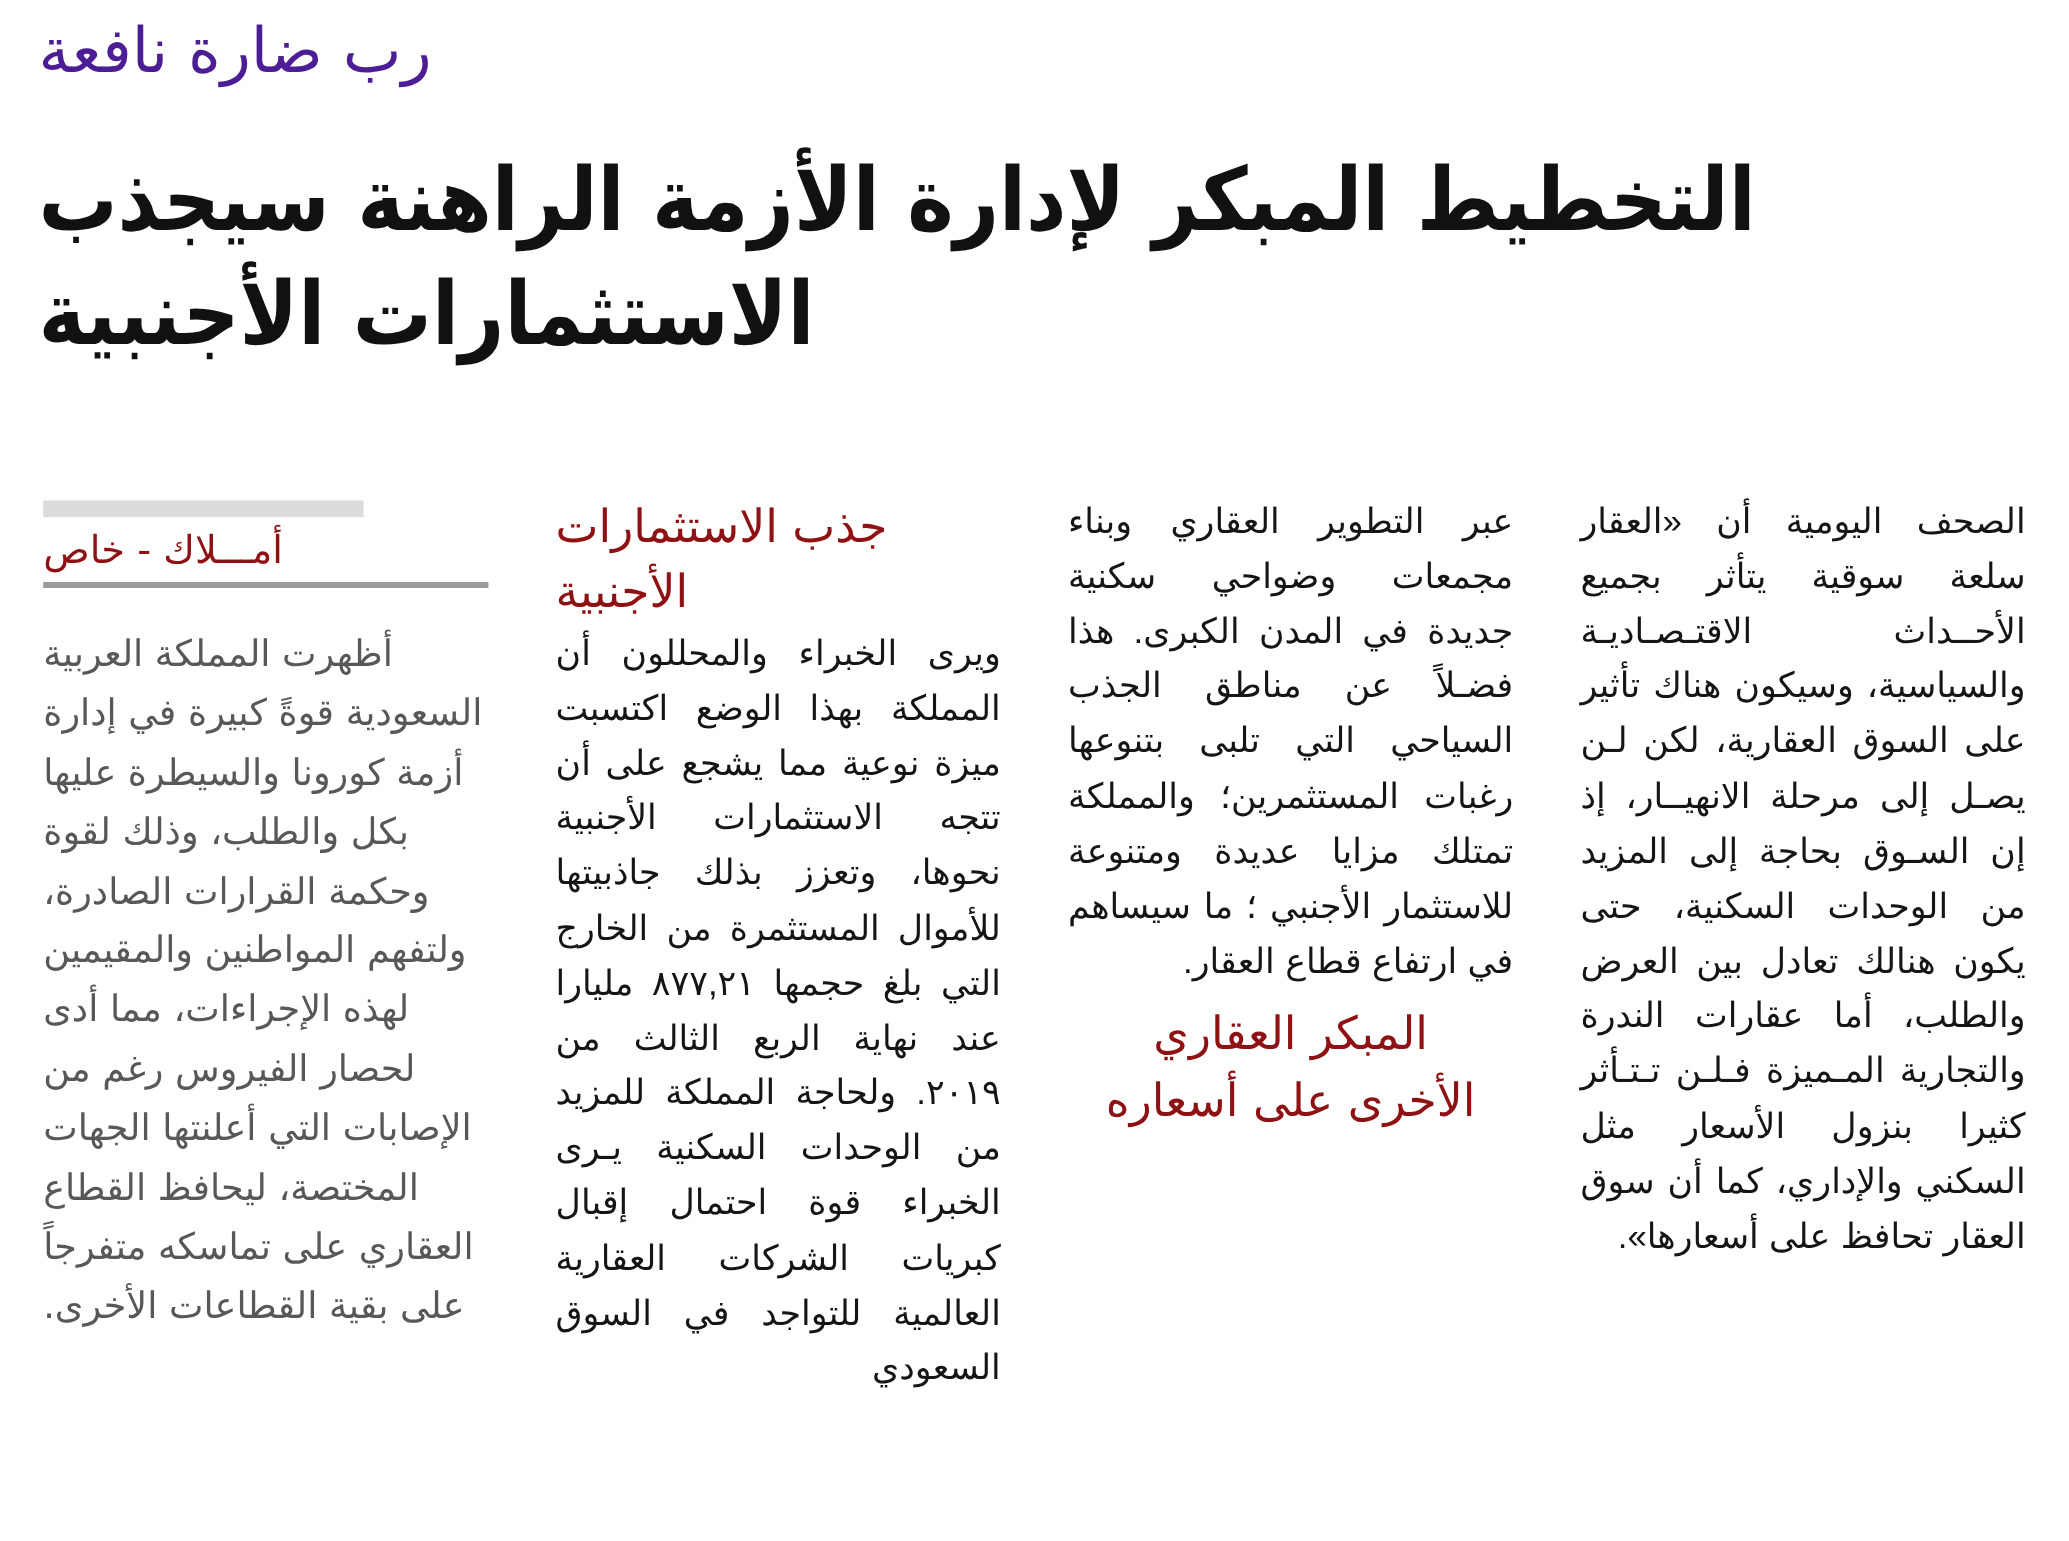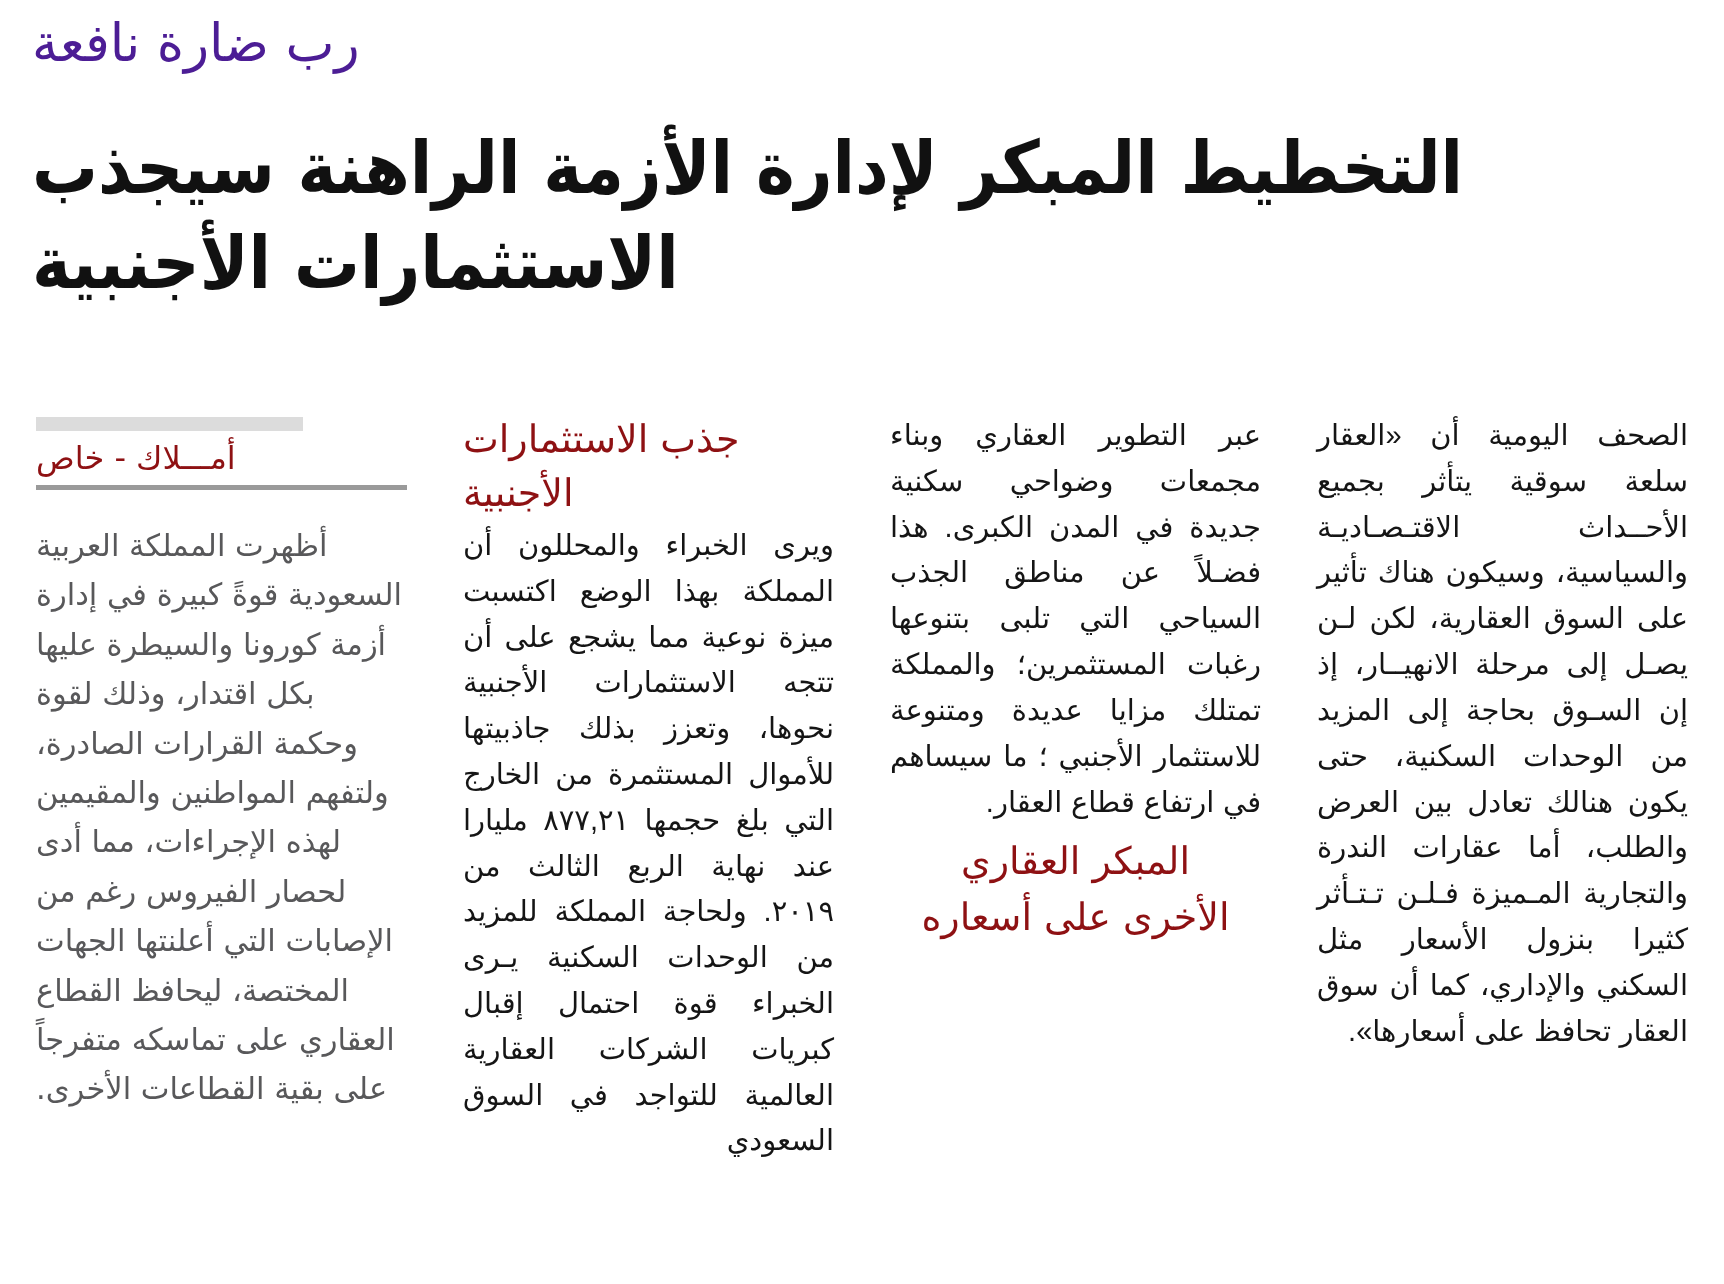--- a/index.html
+++ b/index.html
@@ -162,21 +162,21 @@
   <div class="headline-row">
     <h1 class="headline">التخطيط المبكر لإدارة الأزمة الراهنة سيجذب الاستثمارات الأجنبية</h1>
   </div>
 
   <div class="columns">
 
     <div class="col">
       <div class="gray-bar"></div>
       <div class="byline">أمـــلاك - خاص</div>
       <div class="byline-rule"></div>
-      <p class="lede-body">أظهرت المملكة العربية السعودية قوةً كبيرة في إدارة أزمة كورونا والسيطرة عليها بكل اقتدار، وذلك لقوة وحكمة القرارات الصادرة، ولتفهم المواطنين والمقيمين لهذه الإجراءات، مما أدى لحصار الفيروس رغم من الإصابات التي أعلنتها الجهات المختصة، ليحافظ القطاع العقاري على تماسكه متفرجاً على بقية القطاعات الأخرى.</p>
+      <p class="lede-body">أظهرت المملكة العربية السعودية قوةً كبيرة في إدارة أزمة كورونا والسيطرة عليها بكل والطلب، وذلك لقوة وحكمة القرارات الصادرة، ولتفهم المواطنين والمقيمين لهذه الإجراءات، مما أدى لحصار الفيروس رغم من الإصابات التي أعلنتها الجهات المختصة، ليحافظ القطاع العقاري على تماسكه متفرجاً على بقية القطاعات الأخرى.</p>
     </div>
 
     <div class="col">
       <p class="subhead">جذب الاستثمارات الأجنبية</p>
       <p class="body">ويرى الخبراء والمحللون أن المملكة بهذا الوضع اكتسبت ميزة نوعية مما يشجع على أن تتجه الاستثمارات الأجنبية نحوها، وتعزز بذلك جاذبيتها للأموال المستثمرة من الخارج التي بلغ حجمها ٨٧٧,٢١ مليارا عند نهاية الربع الثالث من ٢٠١٩. ولحاجة المملكة للمزيد من الوحدات السكنية يـرى الخبراء قوة احتمال إقبال كبريات الشركات العقارية العالمية للتواجد في السوق السعودي</p>
     </div>
 
     <div class="col">
       <p class="body">عبر التطوير العقاري وبناء مجمعات وضواحي سكنية جديدة في المدن الكبرى. هذا فضـلاً عن مناطق الجذب السياحي التي تلبى بتنوعها رغبات المستثمرين؛ والمملكة تمتلك مزايا عديدة ومتنوعة للاستثمار الأجنبي ؛ ما سيساهم في ارتفاع قطاع العقار.</p>
       <div class="spacer-sm"></div>

